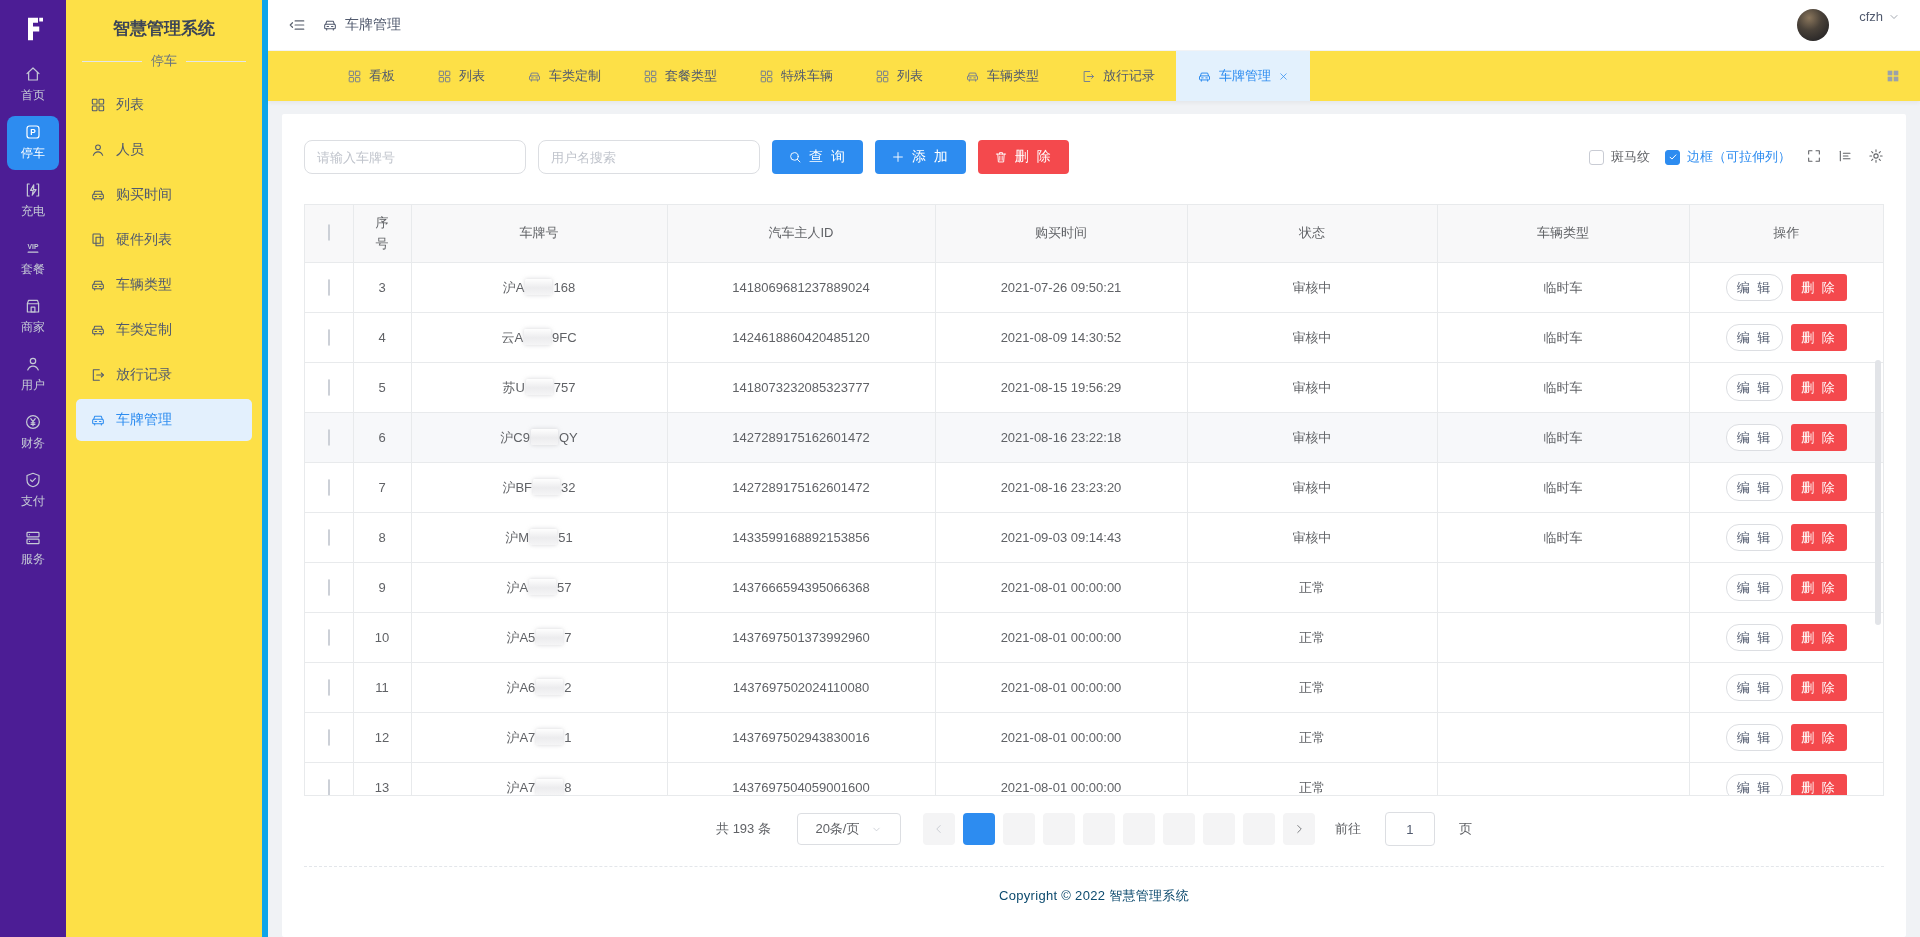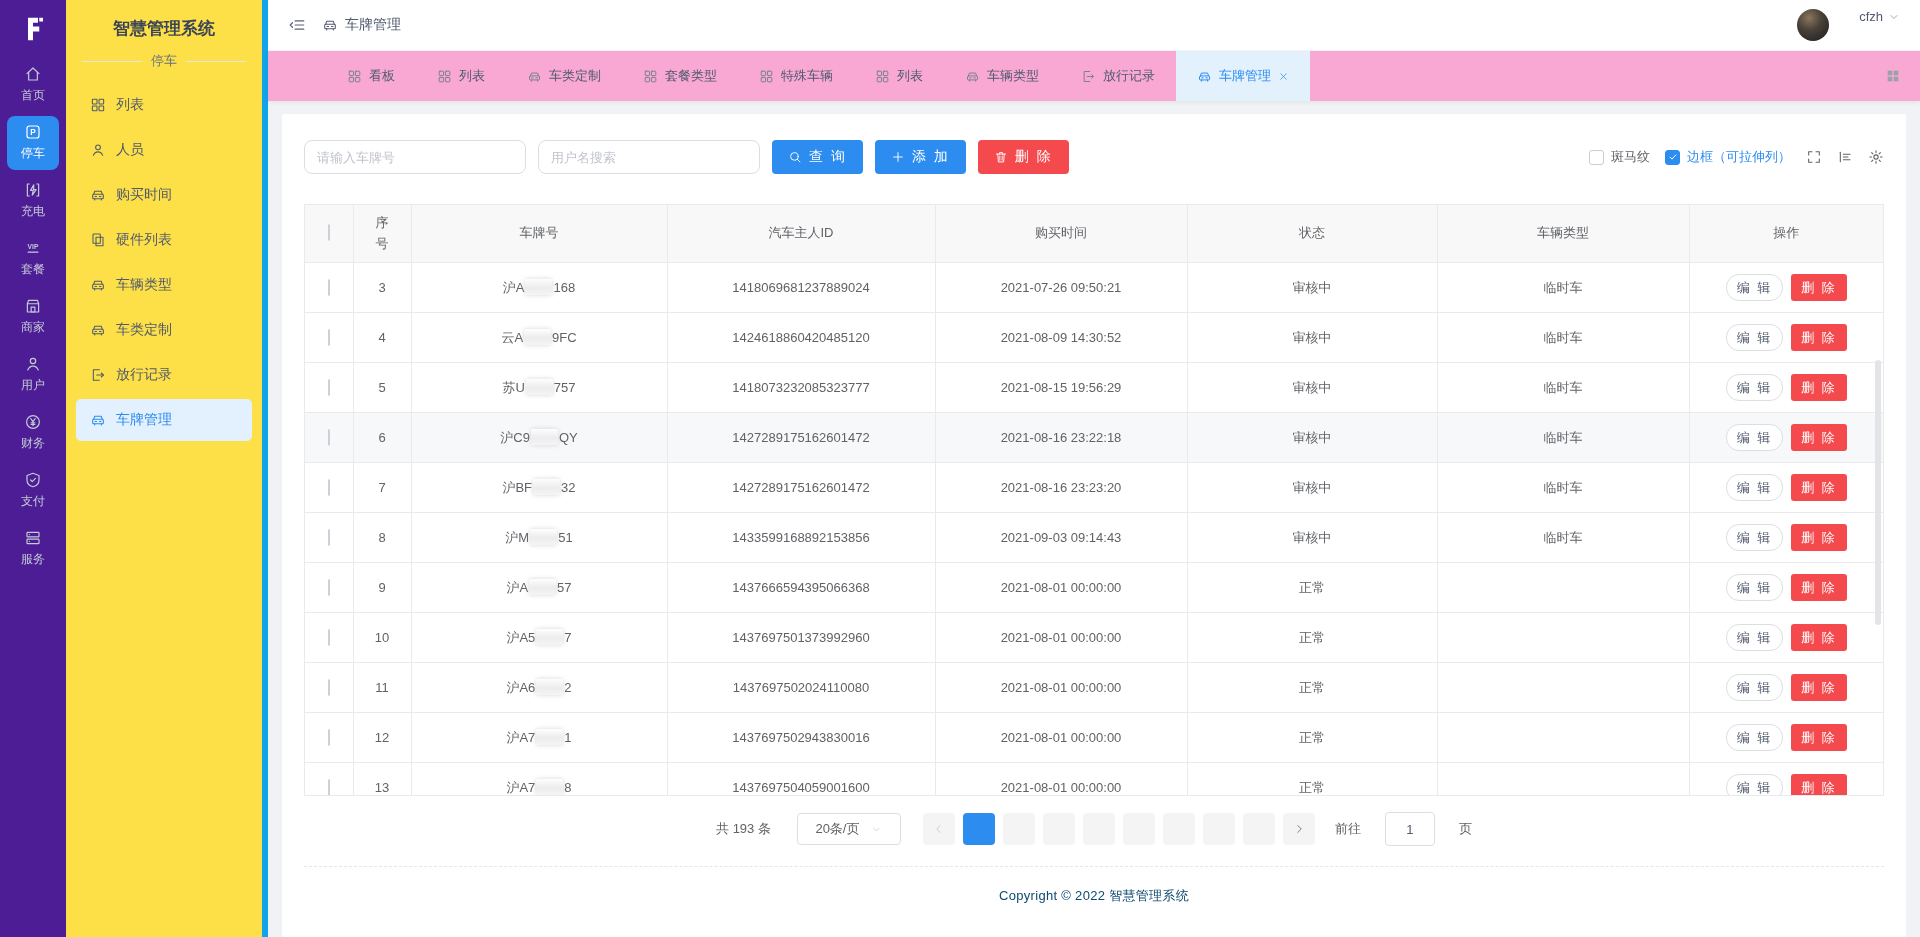--- a/index.html
+++ b/index.html
@@ -35,21 +35,21 @@
   .collapse svg{width:18px;height:18px;}
   .crumb{display:flex;align-items:center;gap:7px;font-size:14px;color:#515a6e;}
   .crumb svg{width:16px;height:16px;}
   .topbar-right{margin-left:auto;display:flex;align-items:flex-start;gap:30px;color:#5c6370;}
   .hic{cursor:pointer;} .hic svg{width:17px;height:17px;}
   .avatar{width:32px;height:32px;border-radius:50%;cursor:pointer;flex-shrink:0;
           background:radial-gradient(circle at 38% 28%,#8a765c 0%,#4a4239 40%,#191a1f 100%);}
   .user{display:flex;align-items:center;gap:5px;font-size:13px;color:#515a6e;cursor:pointer;}
   .user svg{width:12px;height:12px;color:#8b929c;}
 
-  .tabbar{height:50px;background:#f9a8d4;display:flex;align-items:stretch;padding-left:58px;
+  .tabbar{height:50px;background:#fde047;display:flex;align-items:stretch;padding-left:58px;
           box-shadow:0 2px 4px rgba(0,0,0,.05);position:relative;z-index:2;}
   .tab{display:flex;align-items:center;gap:7px;padding:0 21px;font-size:13px;color:#515a6e;cursor:pointer;white-space:nowrap;}
   .tab .ic-w svg{width:15px;height:15px;color:#7a828e;}
   .tab.active{background:#e3f1fd;color:#2d8cf0;}
   .tab.active .ic-w svg{color:#2d8cf0;}
   .tab .close{display:flex;cursor:pointer;} .tab .close svg{width:11px;height:11px;}
   .tab-extra{margin-left:auto;width:54px;display:flex;align-items:center;justify-content:center;color:#9aa1ab;cursor:pointer;}
   .tab-extra svg{width:16px;height:16px;fill:#9aa1ab;stroke:none;}
 
   .content{flex:1;min-height:0;padding:13px 14px 0;box-sizing:border-box;}
@@ -58,21 +58,21 @@
 
   
   .toolbar{display:flex;align-items:center;gap:12px;}
   .tb-input{width:196px;height:32px;border:1px solid #dcdee2;border-radius:8px;padding:0 12px;font-size:13px;
             color:#515a6e;outline:none;font-family:inherit;}
   .tb-input::placeholder{color:#c0c4cc;}
   .btn{height:34px;border:none;border-radius:4px;color:#fff;font-size:14px;padding:0 16px;display:flex;
        align-items:center;gap:7px;cursor:pointer;letter-spacing:2px;font-family:inherit;}
   .btn svg{width:14px;height:14px;}
   .btn.blue{background:#2d8cf0;} .btn.red{background:#f4494d;}
-  .toolbar-right{margin-left:auto;display:flex;align-items:center;gap:15px;font-size:13px;color:#606266;}
+  .toolbar-right{margin-left:auto;display:flex;gap:15px;font-size:13px;color:#606266;}
   .chk{display:flex;align-items:center;gap:7px;cursor:pointer;}
   .cbx{width:15px;height:15px;border:1px solid #c9ccd4;border-radius:3px;background:#fff;box-sizing:border-box;}
   .cbx.checked{background:#2d8cf0;border-color:#2d8cf0;display:flex;align-items:center;justify-content:center;color:#fff;}
   .cbx.checked svg{width:10px;height:10px;stroke-width:2.4;}
   .chk.blue-label{color:#2d8cf0;}
   .tool-icon{color:#606266;cursor:pointer;} .tool-icon svg{width:16px;height:16px;}
 
   
   .table-wrap{margin-top:30px;border:1px solid #e8eaec;height:590px;overflow:hidden;position:relative;}
   table{width:100%;border-collapse:collapse;table-layout:fixed;font-size:13px;color:#606266;}

